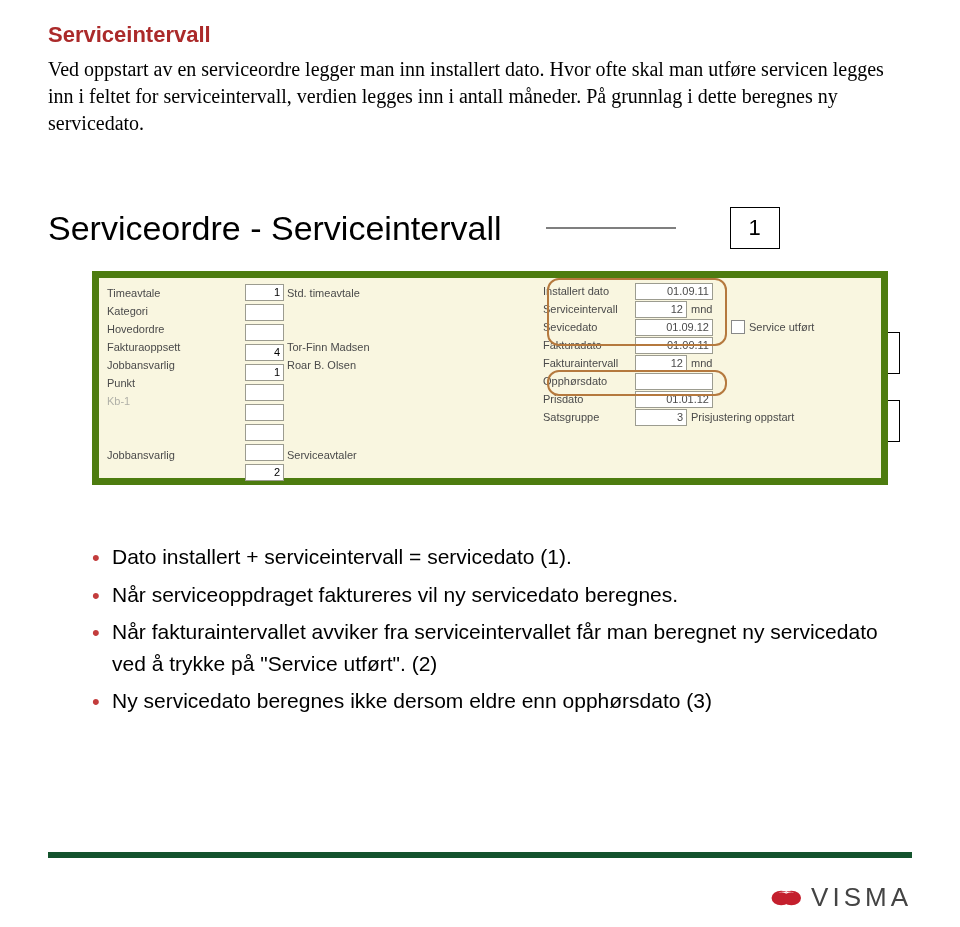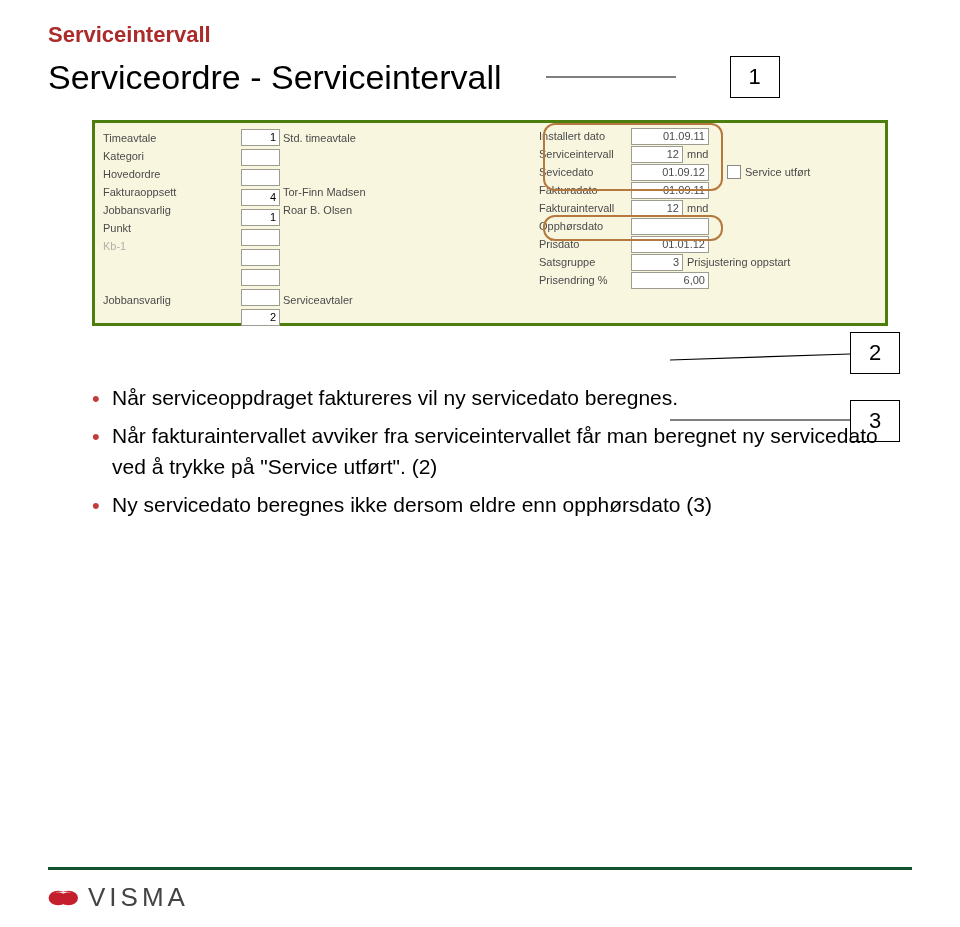--- a/index.html
+++ b/index.html
@@ -3,50 +3,51 @@
 <meta charset="utf-8">
 <style>
   html,body{margin:0;padding:0;background:#fff;font-family:"Segoe UI",Tahoma,Verdana,sans-serif;color:#000}
   .page{width:960px;height:927px;position:relative;margin:0 auto;background:#fff}
   .content{padding:22px 48px 0 48px}
   h1.page-title{margin:0 0 8px 0;font-size:22px;font-weight:700;color:#ab2a2a}
   p.intro{margin:0 0 70px 0;font-size:20px;line-height:1.35;max-width:860px;font-family:"Times New Roman",Times,serif}
   .slide-row{display:flex;align-items:center;gap:44px;margin-bottom:22px}
   h2.slide-title{margin:0;font-size:34px;font-weight:400;font-family:Verdana,"Segoe UI",sans-serif}
   .callout{border:1.5px solid #000;width:48px;height:40px;display:flex;align-items:center;justify-content:center;font-size:22px}
-  .screenshot{position:relative;background:#f9f6e0;border:3px solid #4d7c0f;height:200px;margin:0 24px 12px 44px;display:flex}
+  .screenshot{position:relative;background:#f9f6e0;border:7px solid #4d7c0f;height:200px;margin:0 24px 12px 44px;display:flex}
   .scr-left{width:134px;padding:6px 4px 0 8px;font-size:11px;color:#4a4a4a}
   .scr-left .row{height:18px;display:flex;align-items:center}
   .scr-mid{flex:0 0 42px;padding-top:6px}
   .scr-mid .num{background:#fff;border:1px solid #9c9c90;width:34px;height:15px;line-height:15px;font-size:11px;text-align:right;padding-right:3px;margin-bottom:3px}
   .scr-val{width:130px;padding-top:6px;font-size:11px;color:#4a4a4a}
   .scr-val .row{height:18px;display:flex;align-items:center}
   .scr-right{position:absolute;left:444px;top:4px;width:370px;font-size:11px;color:#4a4a4a}
   .field-row{display:flex;align-items:center;height:18px}
   .field-row .lbl{width:92px}
   .field-row .inp{background:#fff;border:1px solid #9c9c90;height:15px;line-height:15px;font-size:11px;text-align:right;padding:0 3px;width:70px}
   .field-row .inp.short{width:44px}
   .field-row .sfx{margin-left:4px}
   .field-row .chk{width:12px;height:12px;border:1px solid #888;background:#fff;margin:0 4px 0 18px}
   .rr{position:absolute;border:2px solid #b5793e;border-radius:12px}
   .arrow-svg{position:absolute;overflow:visible}
   .floating-callouts{position:absolute;right:60px;top:332px;display:flex;flex-direction:column;gap:26px}
   .bullets{margin:56px 0 0 44px;font-size:21px;line-height:1.5;font-family:Verdana,"Segoe UI",sans-serif}
   .bullets .bl{position:relative;padding-left:20px;margin-bottom:6px}
   .bullets .bl::before{content:"•";position:absolute;left:0;color:#c33c3c;font-size:22px}
-  .footer{position:absolute;bottom:14px;left:48px;right:48px;border-top:3px solid #14532d;padding-top:12px;display:flex;}
+  .footer{position:absolute;bottom:14px;left:48px;right:48px;border-top:6px solid #14532d;padding-top:24px;display:flex;justify-content:flex-end}
   .logo{display:flex;align-items:center;gap:6px;font-family:Arial,"Segoe UI",sans-serif;font-weight:300;letter-spacing:4px;font-size:26px;color:#444}
   .logo svg{width:34px;height:24px}
 </style>
 </head>
 <body>
 <div class="page">
 
 <div class="content">
   <h1 class="page-title">Serviceintervall</h1>
+  <p class="intro">Ved oppstart av en serviceordre legger man inn installert dato. Hvor ofte skal man utføre servicen legges inn i feltet for serviceintervall, verdien legges inn i antall måneder. På grunnlag i dette beregnes ny servicedato.</p>
 
   <div class="slide-row">
     <h2 class="slide-title">Serviceordre - Serviceintervall</h2>
     <svg class="arrow-svg" style="position:static" width="140" height="20">
           <line x1="0" y1="10" x2="130" y2="10" stroke="#000" stroke-width="1.2"></line>
         </svg>
     <div class="callout">1</div>
   </div>
 
   <svg class="arrow-svg" style="left:670px;top:350px" width="200" height="80">
@@ -126,31 +127,28 @@
           </div>
           <div class="field-row">
             <span class="lbl">Prisdato</span>
             <span class="inp">01.01.12</span>
           </div>
           <div class="field-row">
             <span class="lbl">Satsgruppe</span>
             <span class="inp short">3</span>
             <span class="sfx">Prisjustering oppstart</span>
           </div>
-          <div class="field-row">
-            <span class="lbl">Prisendring %</span>
-            <span class="inp">6,00</span>
-          </div>
         </div>
 
     <div class="rr" style="left:448px;top:0px;width:176px;height:64px"></div>
     <div class="rr" style="left:448px;top:92px;width:176px;height:22px"></div>
   </div>
 
   <div class="bullets">
+    <div class="bl">Dato installert + serviceintervall = servicedato (1).</div>
     <div class="bl">Når serviceoppdraget faktureres vil ny servicedato beregnes.</div>
     <div class="bl">Når fakturaintervallet avviker fra serviceintervallet får man beregnet ny servicedato ved å trykke på "Service utført". (2)</div>
     <div class="bl">Ny servicedato beregnes ikke dersom eldre enn opphørsdato (3)</div>
   </div>
 </div>
 
 <div class="footer">
   <div class="logo">
     <svg viewBox="0 0 60 40">
       <ellipse cx="18" cy="20" rx="17" ry="13" fill="#c41f2d"></ellipse>

